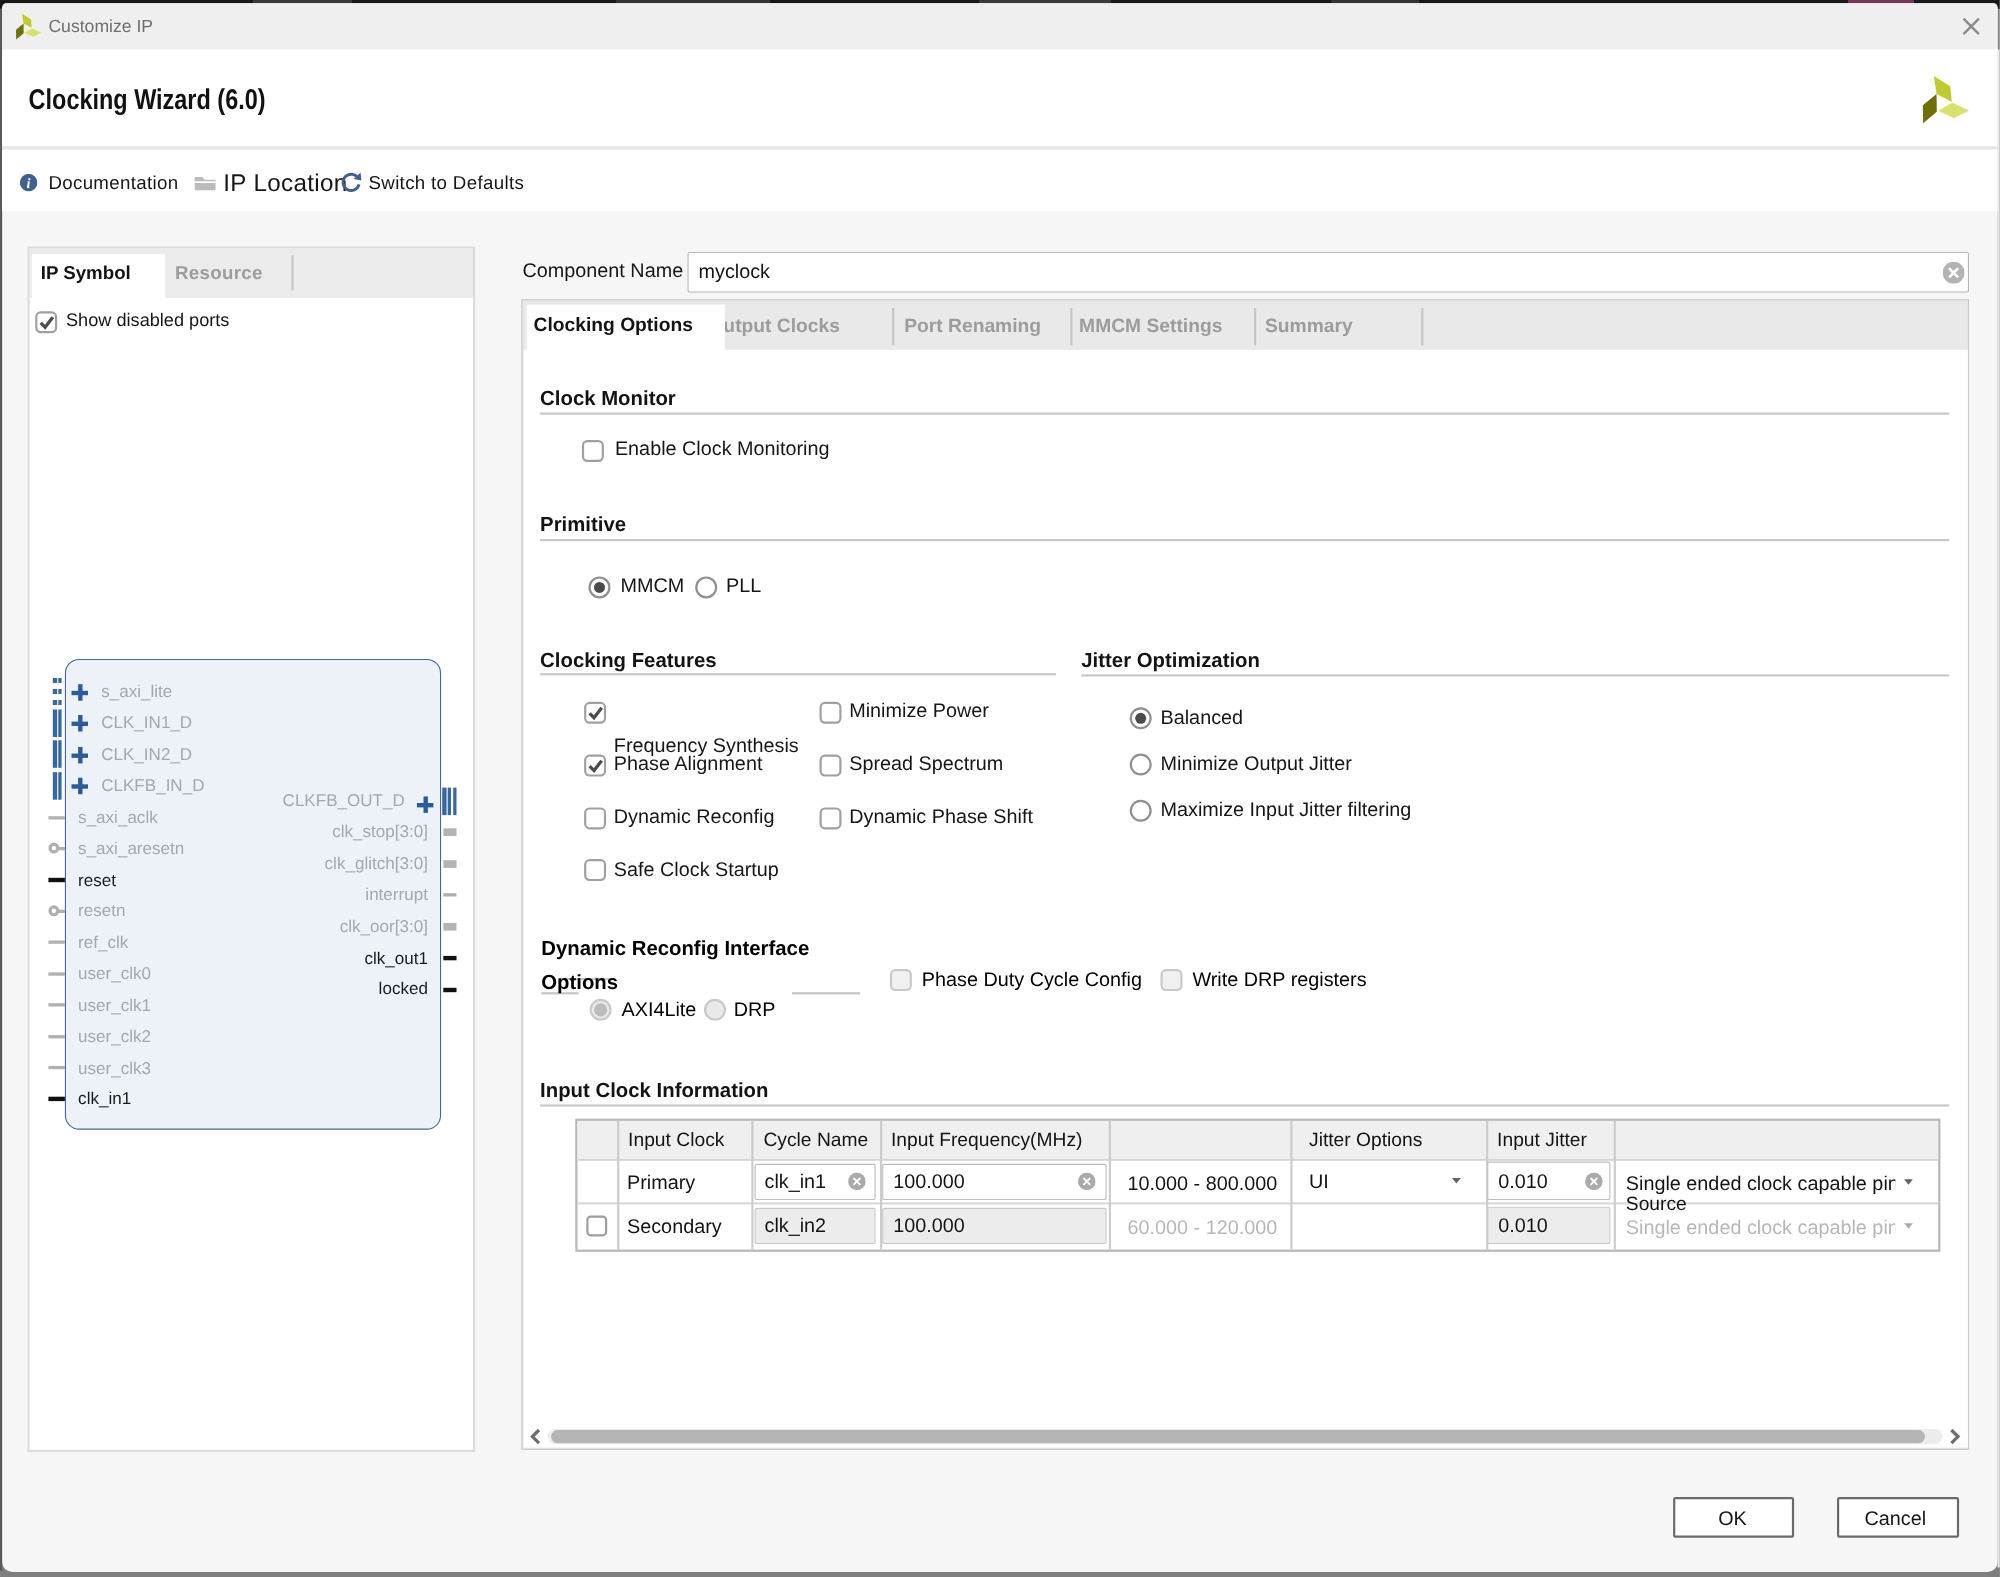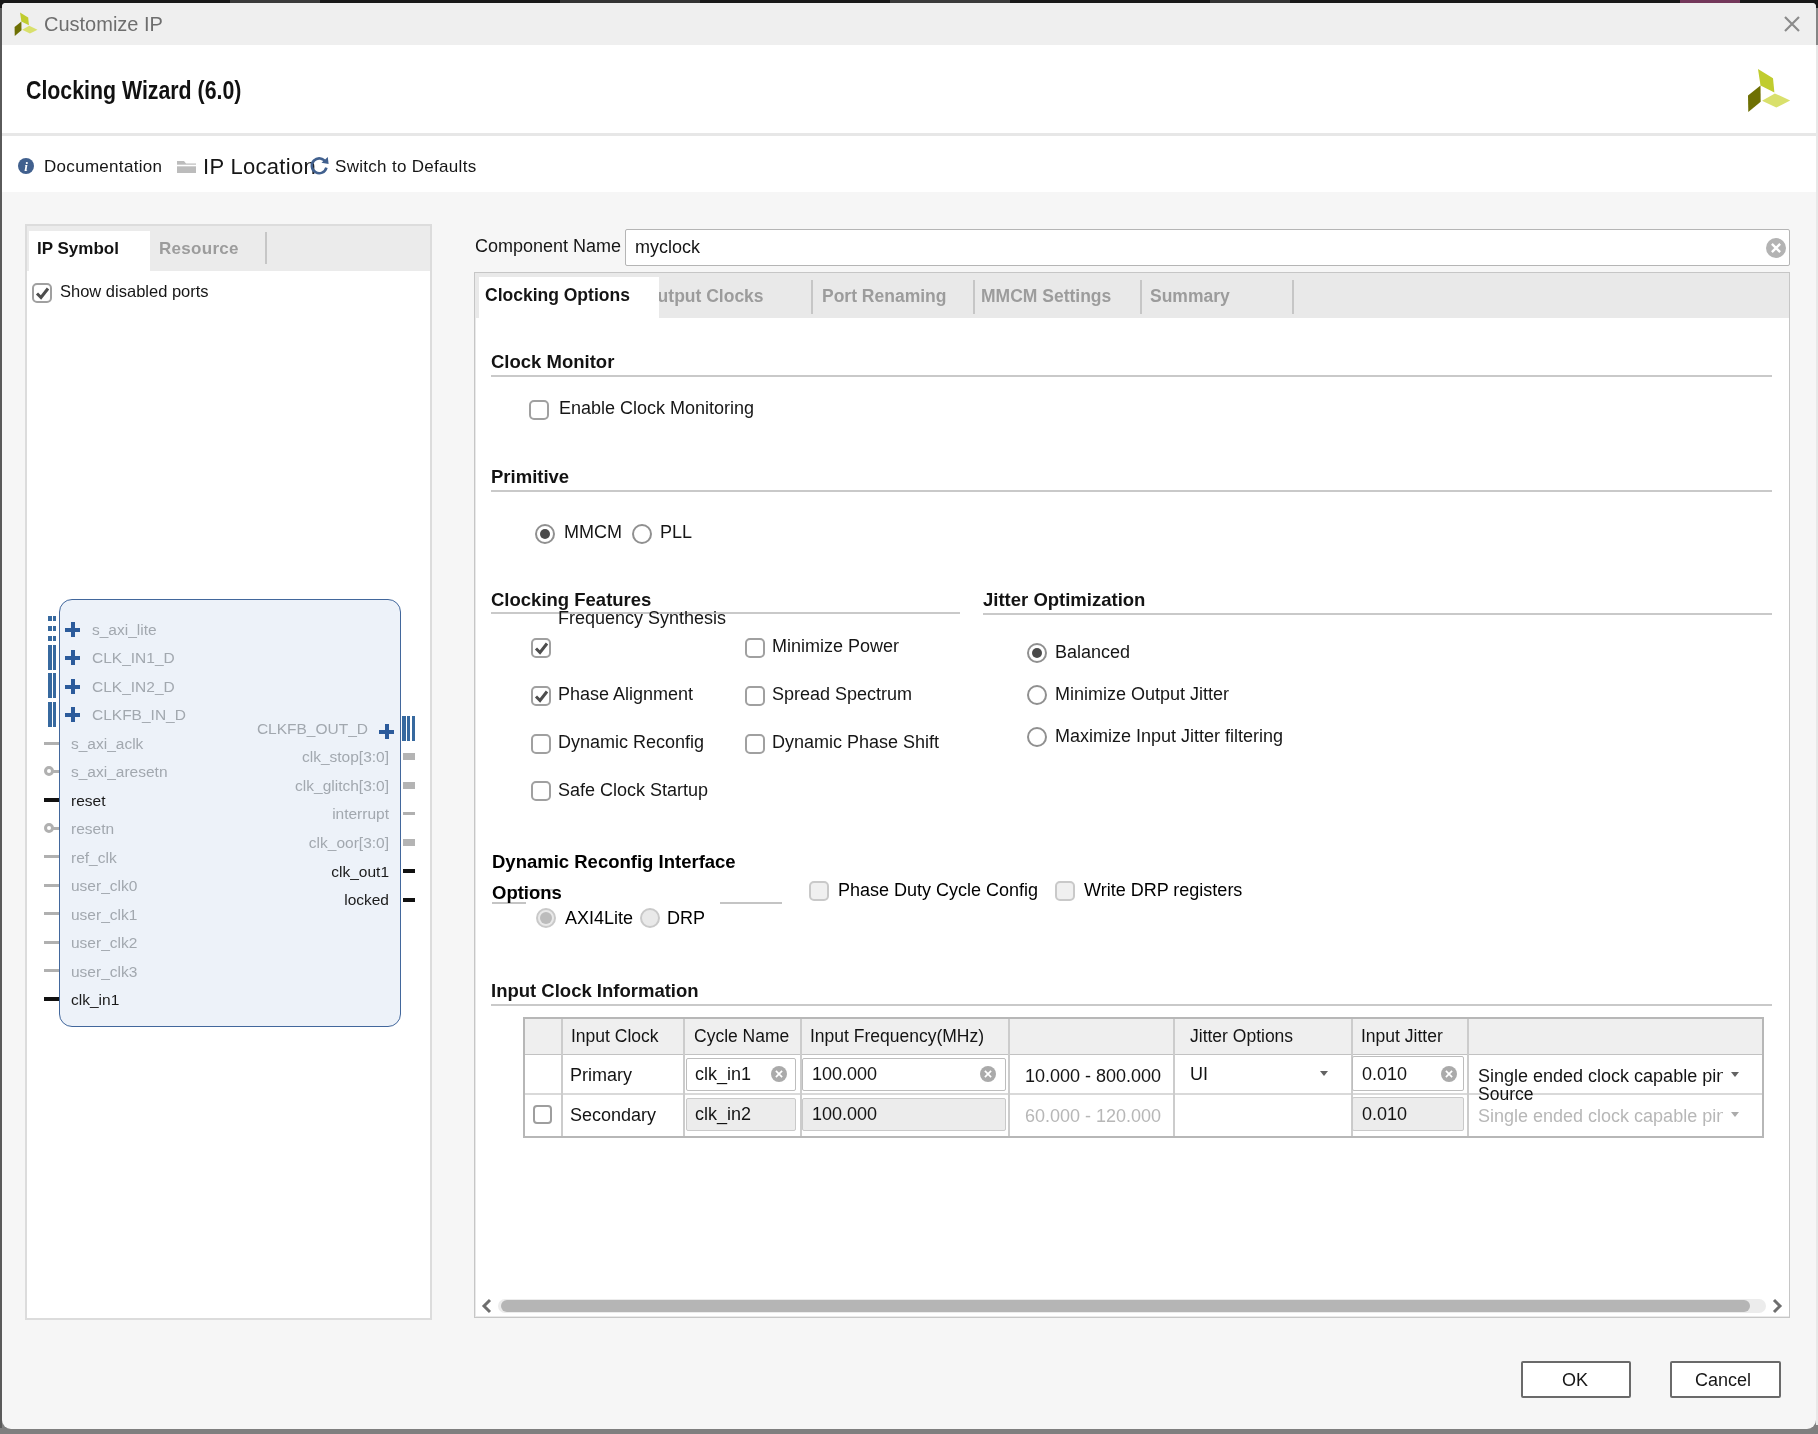--- a/index.html
+++ b/index.html
@@ -50,21 +50,21 @@
 <div class="a" style="left:1816px;top:45px;width:2px;height:1380px;background:#e8e8e8"></div>
 
 <div class="a" style="left:2px;top:3px;width:1814px;height:1426px;background:#f6f6f6;border-radius:4px 4px 9px 9px"></div>
 
 <div class="a" style="left:2px;top:3px;width:1814px;height:42px;background:#efefef;border-radius:4px 4px 0 0"></div>
 <svg class="a" style="left:14px;top:12px" width="24" height="25" viewBox="0 0 44 46">
 <polygon points="11,1 26,10.3 27.4,24.4 13.5,17.4" fill="#c0cc2e"></polygon>
 <polygon points="13.5,17.4 1,27.6 1.3,44 13.7,33.7" fill="#6e7003"></polygon>
 <polygon points="15,32.7 27.9,25.4 43.2,32.5 29.3,39.6" fill="#d9e06c"></polygon>
 </svg>
-<div class="a" style="left:44px;top:14px;font-size:20px;color:#6e6e6e;line-height:21px">Customize IP</div>
+<div class="a" style="left:44px;top:14px;font-size:16px;color:#6e6e6e;line-height:21px">Customize IP</div>
 <svg class="a" style="left:1782px;top:14px" width="20" height="20" viewBox="0 0 20 20">
     <path d="M3 3 L17 17 M17 3 L3 17" stroke="#8b8b8b" stroke-width="2.2" fill="none"></path>
   </svg>
 
 <div class="a" style="left:2px;top:45px;width:1814px;height:88px;background:#ffffff"></div>
 <div class="a b" style="left:26px;top:75px;font-size:26px;color:#111;line-height:30px;transform:scaleX(0.82);transform-origin:left top">Clocking Wizard (6.0)</div>
 <svg class="a" style="left:1747px;top:68px" width="44" height="46" viewBox="0 0 44 46">
 <polygon points="11,1 26,10.3 27.4,24.4 13.5,17.4" fill="#c0cc2e"></polygon>
 <polygon points="13.5,17.4 1,27.6 1.3,44 13.7,33.7" fill="#6e7003"></polygon>
 <polygon points="15,32.7 27.9,25.4 43.2,32.5 29.3,39.6" fill="#d9e06c"></polygon>
@@ -197,21 +197,21 @@
 
 <div class="a h" style="left:491px;top:589px">Clocking Features</div>
 <div class="a hr" style="left:491px;top:612px;width:469px"></div>
 <div class="a h" style="left:983px;top:589px">Jitter Optimization</div>
 <div class="a hr" style="left:983px;top:613px;width:789px"></div>
 <div class="a cb" style="left:531px;top:638px">
     <svg width="17" height="17" viewBox="0 0 17 17" style="position:absolute;left:0;top:0">
       <path d="M3 8.5 L7 12.5 L14 3.5" stroke="#4d4d4d" stroke-width="3" fill="none"></path>
     </svg>
   </div>
-<div class="a t" style="left:558px;top:608px">Frequency Synthesis</div>
+<div class="a t" style="left:558px;top:668px">Frequency Synthesis</div>
 <div class="a cb" style="left:745px;top:638px"></div>
 <div class="a t" style="left:772px;top:636px">Minimize Power</div>
 <div class="a cb" style="left:531px;top:686px">
     <svg width="17" height="17" viewBox="0 0 17 17" style="position:absolute;left:0;top:0">
       <path d="M3 8.5 L7 12.5 L14 3.5" stroke="#4d4d4d" stroke-width="3" fill="none"></path>
     </svg>
   </div>
 <div class="a t" style="left:558px;top:684px">Phase Alignment</div>
 <div class="a cb" style="left:745px;top:686px"></div>
 <div class="a t" style="left:772px;top:684px">Spread Spectrum</div>

